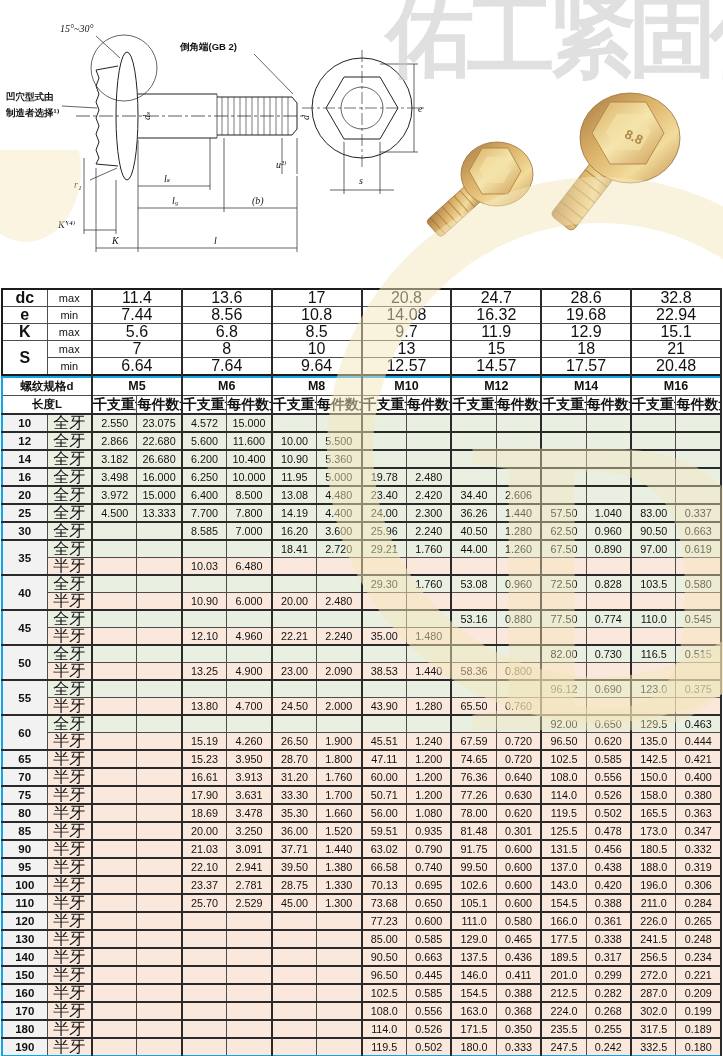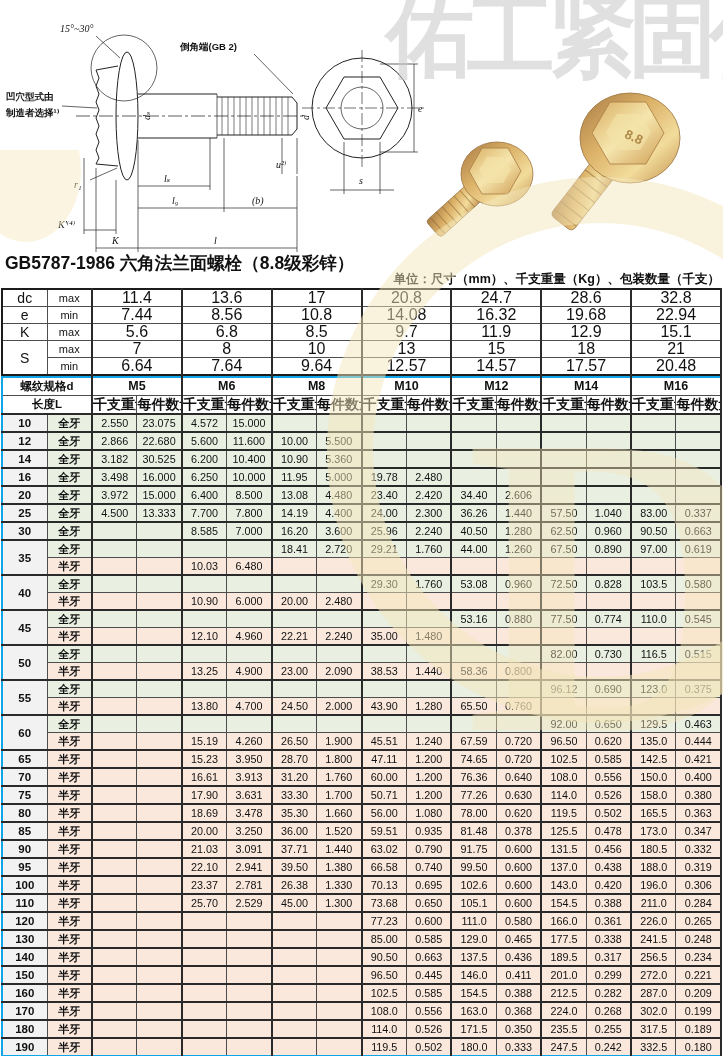--- a/index.html
+++ b/index.html
@@ -14,30 +14,30 @@
   .title{position:absolute;left:5px;top:251px;font-size:17.5px;font-weight:700;z-index:2}
   .unit{position:absolute;right:3px;top:271px;font-size:12.5px;font-weight:600;z-index:2}
   
   table{border-collapse:collapse;table-layout:fixed;position:absolute;left:1px;width:721px;z-index:3;background:transparent}
   .dim-table{top:288px;border:2px solid #1c1c1c}
   .main-table{top:376px;border:2px solid #0ea5e9}
   td,th{border:1px solid #4d4d4d;text-align:center;vertical-align:middle;
         overflow:hidden;white-space:nowrap;padding:0;background:#fff}
   .sep{border-right:2px solid #2a2a2a}
   .dim-table td{height:16px;line-height:16px;font-size:16px}
-  .dim-table td.p-label{font-weight:400;font-size:14px}
+  .dim-table td.p-label{font-weight:700;font-size:16px}
   .dim-table td.limit{font-size:11px}
   .main-table th{height:17px;line-height:17px;font-size:14px;font-weight:700}
   .main-table th.size{font-size:12.5px}
   .main-table th.spec{font-size:11.5px}
   .main-table td{height:16px;line-height:16px;font-size:10.8px}
   tr.full td{background:#e9f0e2}
   tr.half td{background:#fbe8dc}
   .main-table td.len{background:#f2f2f2;font-weight:700;font-size:11.5px}
-  .main-table td.thread{font-weight:700;font-size:11px}
+  .main-table td.thread{font-weight:400;font-size:16px}
   tr.group-start td{border-top:2px solid #2a2a2a}
   
   .diagram{position:absolute;left:4px;top:8px;z-index:2}
   .photo{position:absolute;left:425px;top:40px;z-index:1}
   .dl{stroke:#222;stroke-width:1;fill:none}
   .thin{stroke:#222;stroke-width:.7;fill:none}
   .dimtxt{font-family:"Liberation Serif","DejaVu Serif",serif;font-style:italic;font-size:10px;fill:#111}
   .cjk{font-size:9.5px;fill:#111;font-weight:700}
 </style>
 </head>
@@ -183,22 +183,20 @@
             <line x1="-55" y1="-14" x2="-55" y2="14"></line>
         </g>
       </g>
       <ellipse cx="0" cy="3" rx="50" ry="45" fill="url(#g1)" stroke="#9c7340" stroke-width=".8"></ellipse>
       <polygon points="34,-2 16,-33 -20,-33 -38,-2 -20,29 16,29" fill="url(#g2)" stroke="#a87c42" stroke-width=".8"></polygon>
       <polygon points="21,-3 10,-21 -13,-21 -24,-3 -13,15 10,15" fill="#f3e3a8" opacity=".65"></polygon>
       <text x="2" y="6" font-size="13" fill="#b08a48" font-weight="bold" text-anchor="middle" transform="rotate(25 2 6)">8.8</text>
     </g>
   </svg>
 
-  <div class="title">GB5787-1986 六角法兰面螺栓（8.8级彩锌）</div>
-  <div class="unit">单位：尺寸（mm）、千支重量（Kg）、包装数量（千支）</div>
 
   <table class="dim-table">
     <colgroup>
         <col style="width:45px">
         <col style="width:45px">
       </colgroup>
     <tbody>
         <tr>
           <td class="p-label" rowspan="1">dc</td>
           <td class="limit sep">max</td>
@@ -324,21 +322,21 @@
           <td class="val sep"></td>
           <td class="val"></td>
           <td class="val sep"></td>
           <td class="val"></td>
           <td class="val sep"></td>
         </tr>
         <tr class="full group-start">
           <td class="len" rowspan="1">14</td>
           <td class="thread sep">全牙</td>
           <td class="val">3.182</td>
-          <td class="val sep">30.525</td>
+          <td class="val sep">26.680</td>
           <td class="val">6.200</td>
           <td class="val sep">10.400</td>
           <td class="val">10.90</td>
           <td class="val sep">5.360</td>
           <td class="val"></td>
           <td class="val sep"></td>
           <td class="val"></td>
           <td class="val sep"></td>
           <td class="val"></td>
           <td class="val sep"></td>
@@ -704,21 +702,21 @@
           <td class="thread sep">半牙</td>
           <td class="val"></td>
           <td class="val sep"></td>
           <td class="val">20.00</td>
           <td class="val sep">3.250</td>
           <td class="val">36.00</td>
           <td class="val sep">1.520</td>
           <td class="val">59.51</td>
           <td class="val sep">0.935</td>
           <td class="val">81.48</td>
-          <td class="val sep">0.378</td>
+          <td class="val sep">0.301</td>
           <td class="val">125.5</td>
           <td class="val sep">0.478</td>
           <td class="val">173.0</td>
           <td class="val sep">0.347</td>
         </tr>
         <tr class="half group-start">
           <td class="len" rowspan="1">90</td>
           <td class="thread sep">半牙</td>
           <td class="val"></td>
           <td class="val sep"></td>
@@ -753,21 +751,21 @@
           <td class="val">188.0</td>
           <td class="val sep">0.319</td>
         </tr>
         <tr class="half group-start">
           <td class="len" rowspan="1">100</td>
           <td class="thread sep">半牙</td>
           <td class="val"></td>
           <td class="val sep"></td>
           <td class="val">23.37</td>
           <td class="val sep">2.781</td>
-          <td class="val">26.38</td>
+          <td class="val">28.75</td>
           <td class="val sep">1.330</td>
           <td class="val">70.13</td>
           <td class="val sep">0.695</td>
           <td class="val">102.6</td>
           <td class="val sep">0.600</td>
           <td class="val">143.0</td>
           <td class="val sep">0.420</td>
           <td class="val">196.0</td>
           <td class="val sep">0.306</td>
         </tr>

